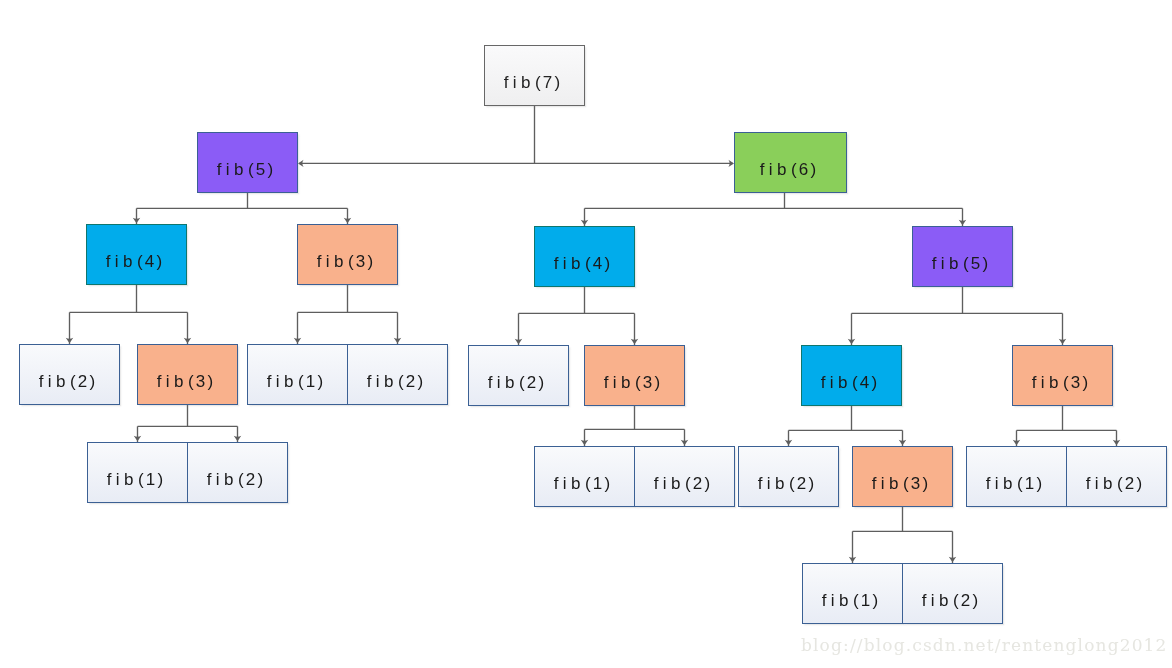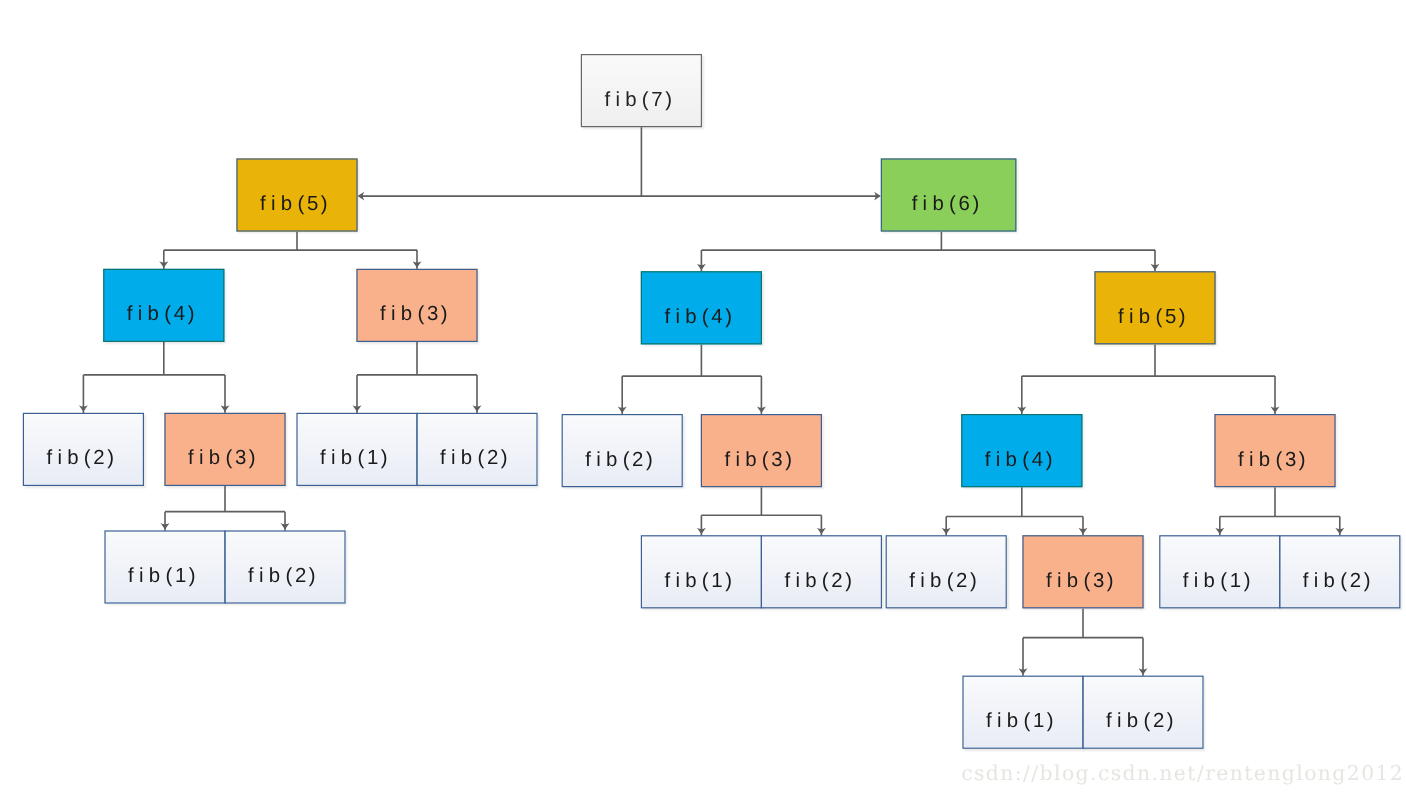--- a/index.html
+++ b/index.html
@@ -13,21 +13,21 @@
           font-size:17px; letter-spacing:0px;
           color:#1a1a1a; white-space:nowrap;
           box-shadow: 1.5px 1.5px 1.5px rgba(120,120,120,0.16); }
   .node .lbl-name { letter-spacing:4.4px; margin-left:-3px; }
   .node > span { position:relative; top:-1px;margin-top:16px; }
   .node .lbl-arg  { letter-spacing:2.2px; }
   .k-root { background:linear-gradient(180deg,#fafafb 0%,#efeff0 100%);
             border:1px solid #676767; color:#232323; }
   .k-leaf { background:linear-gradient(180deg,#f9fafc 0%,#e8ecf5 100%);
             border:1px solid #3b6094; }
-  .k-yellow { background:#eab308; border:1px solid #3b6094; }
+  .k-yellow { background:#8b5cf6; border:1px solid #3b6094; }
   .k-green  { background:#8acf5a; border:1px solid #3b6094; }
   .k-blue   { background:#01aceb; border:1px solid #0f766e; }
   .k-orange { background:#f9b18c; border:1px solid #3b6094;text-align:right; }
   #watermark { position:absolute; color:#e6e6e1; font-size:17px;
                font-family:"DejaVu Serif", serif; letter-spacing:1.15px;
                white-space:nowrap; }
 </style>
 </head>
 <body>
 
@@ -174,14 +174,14 @@
       <div class="node k-leaf" style="left: 1066px; top: 446px; width: 101px; height: 61px;">
         <span><span class="lbl-name">fib</span><span class="lbl-arg">(2)</span></span>
       </div>
       <div class="node k-leaf" style="left: 802px; top: 563px; width: 101px; height: 61px;">
         <span><span class="lbl-name">fib</span><span class="lbl-arg">(1)</span></span>
       </div>
       <div class="node k-leaf" style="left: 902px; top: 563px; width: 101px; height: 61px;">
         <span><span class="lbl-name">fib</span><span class="lbl-arg">(2)</span></span>
       </div>
     </div>
-  <div id="watermark" style="left: 801px; top: 635px;">csdn://blog.csdn.net/rentenglong2012</div>
+  <div id="watermark" style="left: 801px; top: 635px;">blog://blog.csdn.net/rentenglong2012</div>
 </div>
 
 </body></html>

